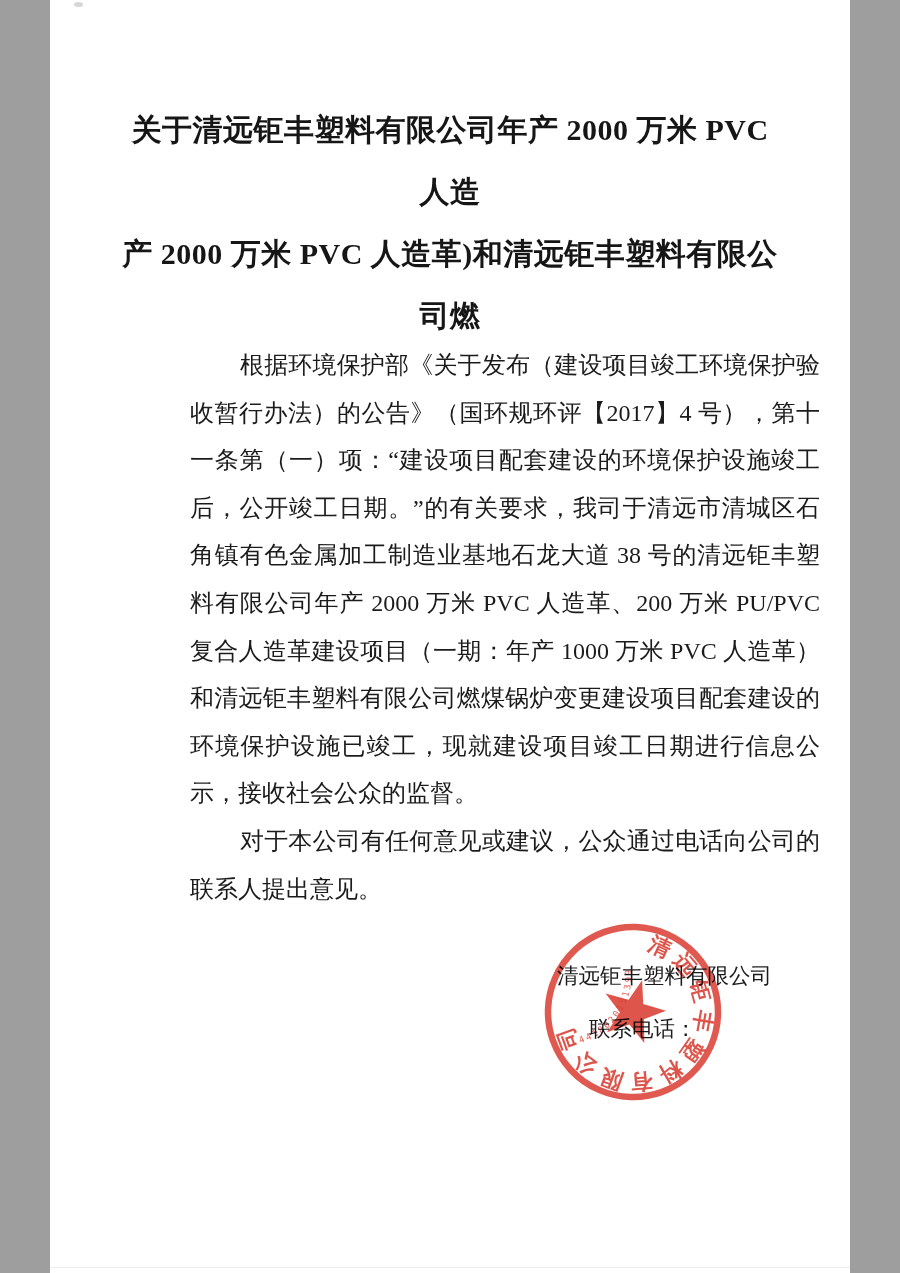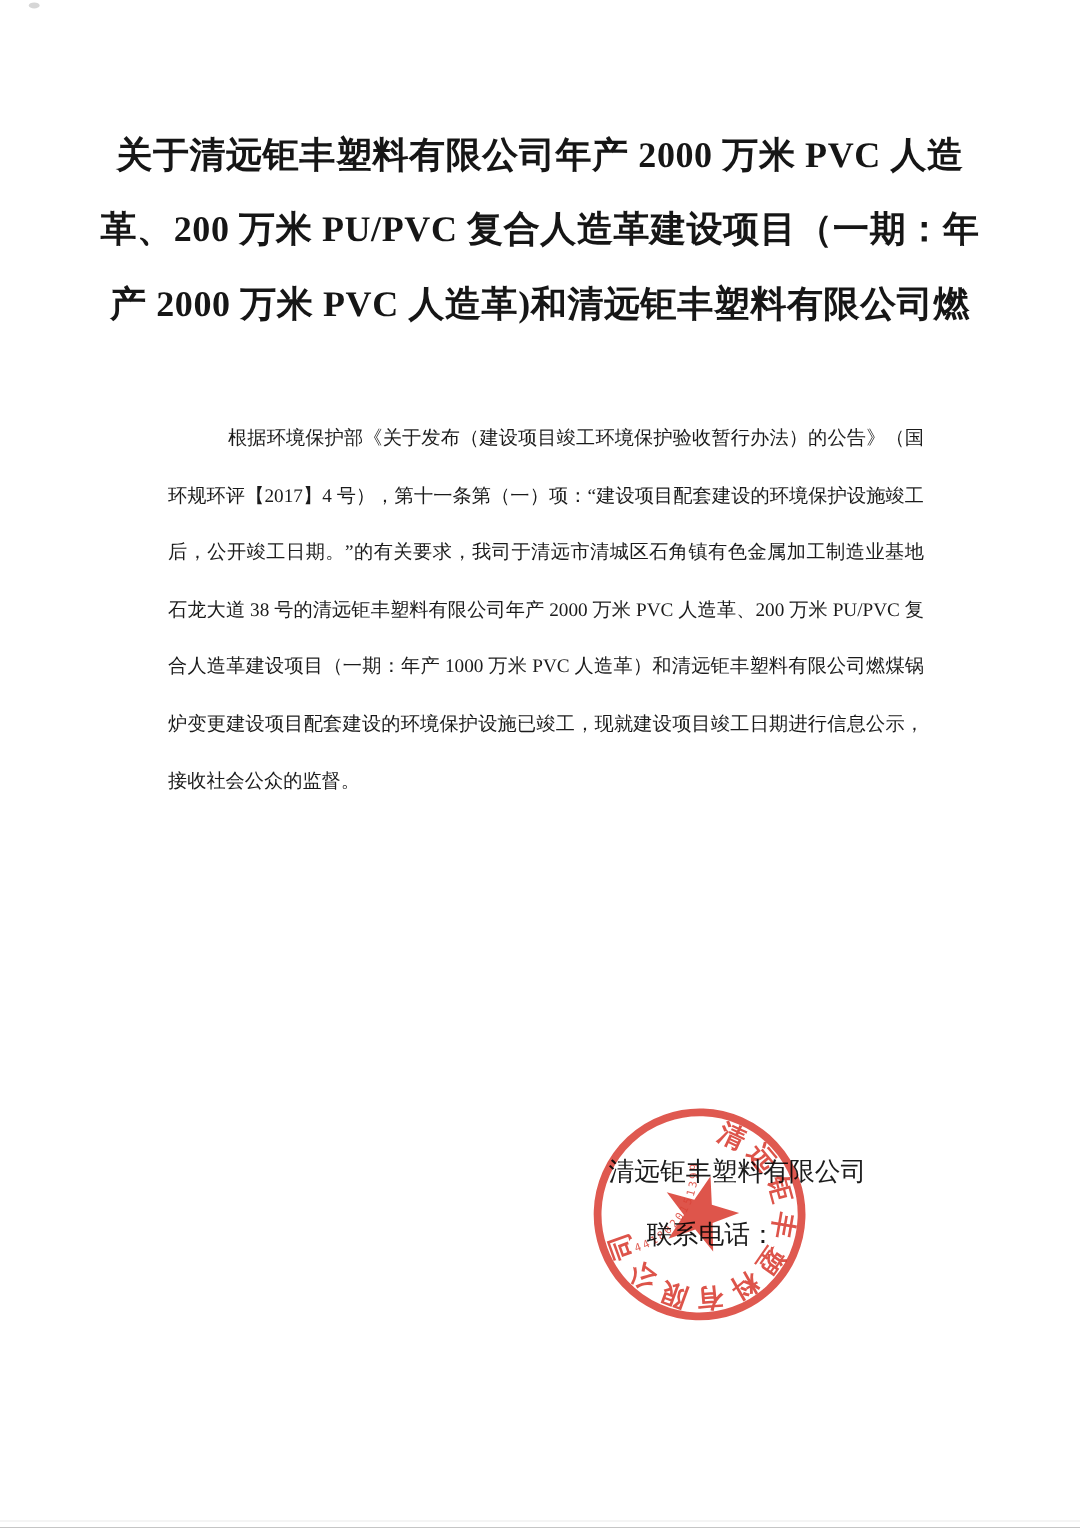--- a/index.html
+++ b/index.html
@@ -2,21 +2,21 @@
 <html><head>
 <meta charset="utf-8">
 <style>
   html, body {
     margin: 0;
     padding: 0;
     background: #9e9e9e;
   }
   .page {
     position: relative;
-    width: 900px;
+    width: 800px;
     height: 1273px;
     margin: 0 auto;
     background: #ffffff;
     overflow: hidden;
     font-family: "Liberation Serif", "DejaVu Serif", serif;
   }
   .scan-smudge {
     position: absolute;
     left: 24px;
     top: 2px;
@@ -46,21 +46,21 @@
     color: #161616;
     letter-spacing: 0.5px;
     font-family: "Liberation Serif", "DejaVu Serif", serif;
   }
   .doc-title .tline { display: block; }
   .doc-body {
     position: absolute;
     top: 342px;
     left: 140px;
     width: 630px;
-    font-size: 16px;
+    font-size: 24px;
     line-height: 47.6px;
     color: #1b1b1b;
     text-align: justify;
   }
   .doc-body p {
     margin: 0;
     text-indent: 50px;
   }
   .sig-company {
     position: absolute;
@@ -91,26 +91,26 @@
 </style>
 </head>
 <body>
 
 <div class="page">
 
   <div class="scan-smudge"></div>
 
   <h1 class="doc-title">
     <span class="tline">关于清远钜丰塑料有限公司年产 2000 万米 PVC 人造</span>
-    <span class="tline">革、200 万米 PU/PVC 复合人造革建设项目（一期：年</span>
     <span class="tline">产 2000 万米 PVC 人造革)和清远钜丰塑料有限公司燃</span>
   </h1>
 
   <div class="doc-body">
     <p>根据环境保护部《关于发布（建设项目竣工环境保护验收暂行办法）的公告》（国环规环评【2017】4 号），第十一条第（一）项：“建设项目配套建设的环境保护设施竣工后，公开竣工日期。”的有关要求，我司于清远市清城区石角镇有色金属加工制造业基地石龙大道 38 号的清远钜丰塑料有限公司年产 2000 万米 PVC 人造革、200 万米 PU/PVC 复合人造革建设项目（一期：年产 1000 万米 PVC 人造革）和清远钜丰塑料有限公司燃煤锅炉变更建设项目配套建设的环境保护设施已竣工，现就建设项目竣工日期进行信息公示，接收社会公众的监督。</p>
+    <p>对于本公司有任何意见或建议，公众通过电话向公司的联系人提出意见。</p>
   </div>
 
   <div class="sig-company">清远钜丰塑料有限公司</div>
   <div class="sig-phone">联系电话：</div>
 
   <div class="seal">
     <svg width="182" height="182" viewBox="0 0 182 182" xmlns="http://www.w3.org/2000/svg">
       <g transform="rotate(2 91 91)">
         <circle cx="91" cy="91" r="85" fill="none" stroke="#d8372c" stroke-width="6.5" opacity="0.88"></circle>
         <polygon points="91,58 98.6,80.5 122.4,80.8 103.4,95 110.4,117.7 91,104 71.6,117.7 78.6,95 59.6,80.8 83.4,80.5" fill="#d8372c" opacity="0.9" transform="rotate(14 91 91)"></polygon>

